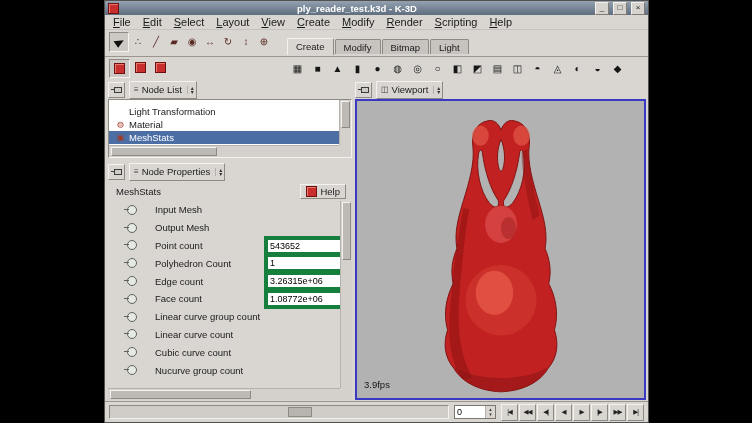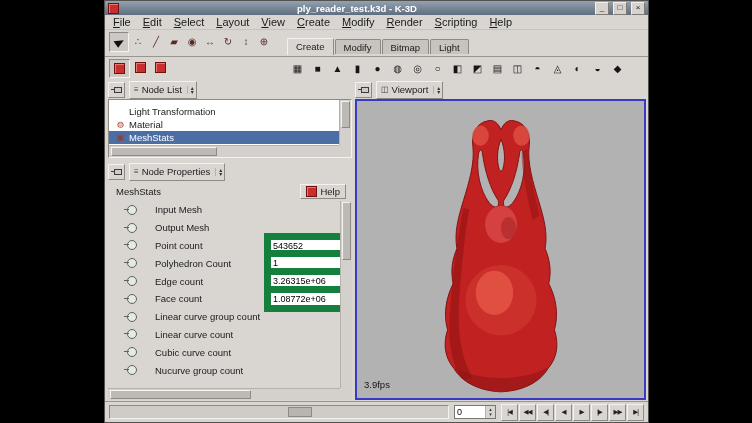--- a/index.html
+++ b/index.html
@@ -91,21 +91,21 @@
   .help-ic{width:9px;height:9px;background:#c92f2f;border:1px solid #6f1010;box-shadow:inset 1px 1px 0 #e8796a;}
 
   .propsframe{flex:1;display:grid;grid-template-columns:1fr 12px;grid-template-rows:1fr 12px;min-height:0;overflow:hidden;}
   .props-rows{overflow:hidden;}
   .prop-row{height:17.8px;display:flex;align-items:center;gap:17px;padding-left:16px;}
   .plug{flex:0 0 14px;position:relative;width:14px;height:10px;}
   .plug::before{content:"";position:absolute;right:1px;top:0;width:8px;height:8px;border:1px solid #5c6258;
                 border-radius:50%;background:#e6eae4;}
   .plug::after{content:"";position:absolute;left:0;top:4px;width:5px;height:1px;background:#5c6258;}
   .prop-label{flex:0 0 92px;font-size:9.5px;white-space:nowrap;overflow:visible;}
-  .prop-input{width:74px;height:12px;border:7px solid #15803d;background:#fff;font-size:9px;padding:0 2px;
+  .prop-input{width:74px;height:12px;border:4px solid #15803d;background:#fff;font-size:9px;padding:0 2px;
               font-family:"Liberation Sans",sans-serif;}
 
   
   .viewport{flex:1;border:2px solid #3939c4;background:#b2b2b2;position:relative;overflow:hidden;min-height:0;}
   svg.buddha{position:absolute;left:50%;top:5px;transform:translateX(-50%);}
   .fps{position:absolute;left:7px;bottom:8px;font-size:9.5px;color:#151515;}
 
   
   .transport{flex:0 0 20px;height:20px;display:flex;align-items:center;gap:5px;padding:0 4px;
              border-top:1px solid #9a968f;background:#d9d6d2;}

